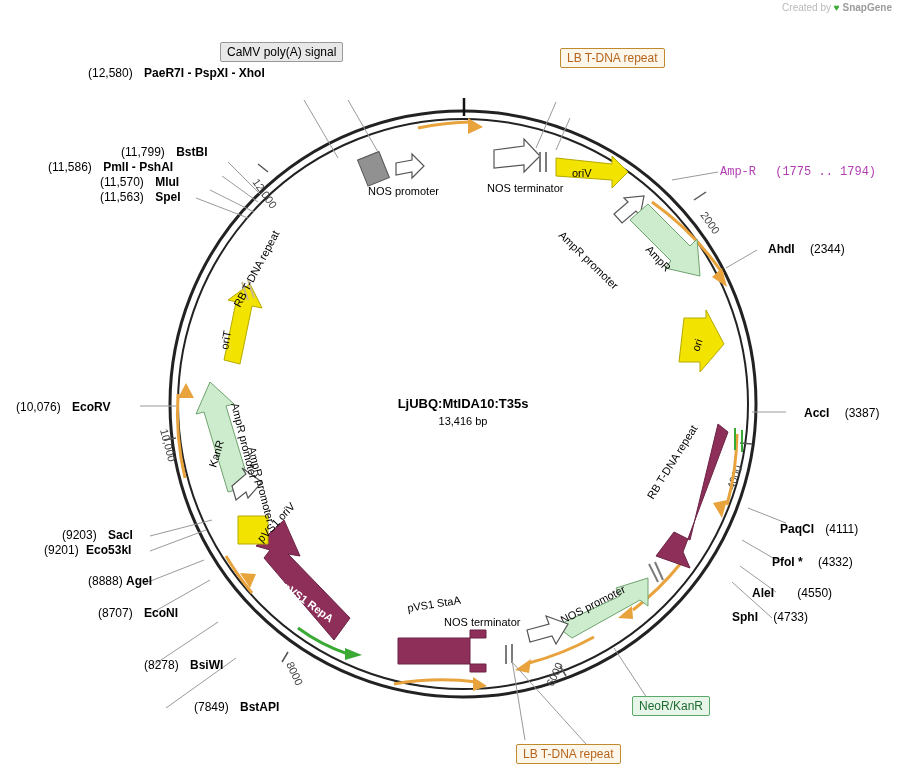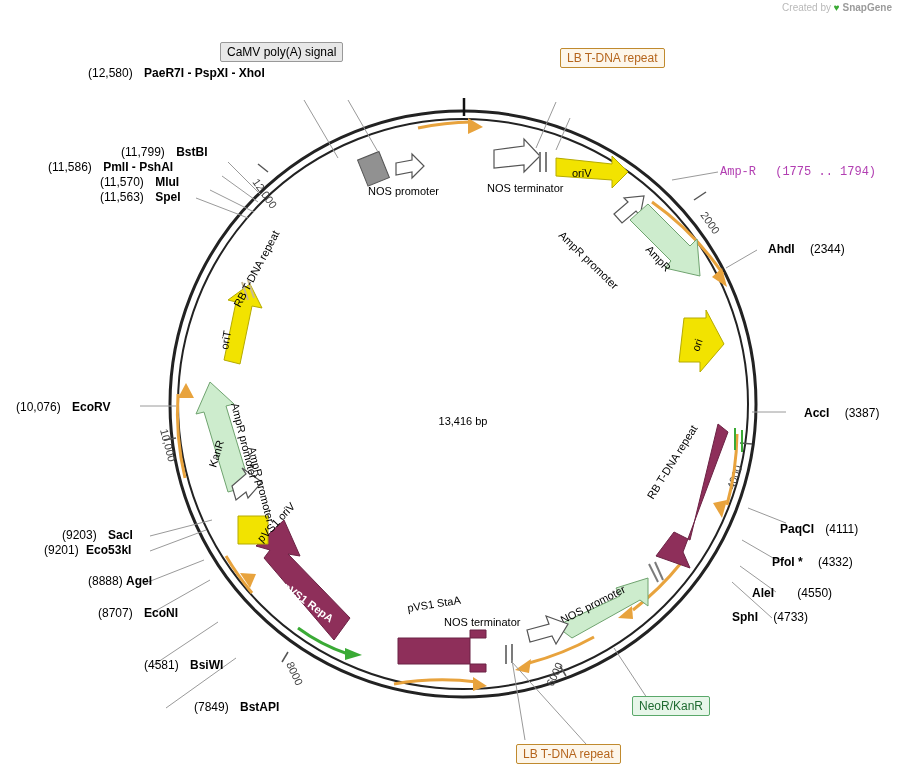--- a/index.html
+++ b/index.html
@@ -283,20 +283,21 @@
       <line x1="150" y1="551" x2="206" y2="530"></line>
       <line x1="148" y1="582" x2="204" y2="560"></line>
       <line x1="150" y1="614" x2="210" y2="580"></line>
       <line x1="152" y1="666" x2="218" y2="622"></line>
       <line x1="166" y1="708" x2="236" y2="658"></line>
       <line x1="651" y1="704" x2="614" y2="648"></line>
       <line x1="586" y1="744" x2="512" y2="662"></line>
     </g>
   </svg>
 
+  <div class="title" style="left:363px; top:396px; width:200px;">LjUBQ:MtIDA10:T35s</div>
   <div class="subtitle" style="left:363px; top:415px; width:200px;">13,416 bp</div>
 
   <div class="boxlabel" style="left:220px; top:42px;">CaMV poly(A) signal</div>
   <div class="boxlabel lb" style="left:560px; top:48px;">LB T-DNA repeat</div>
   <div class="boxlabel lb" style="left:516px; top:744px;">LB T-DNA repeat</div>
   <div class="boxlabel neo" style="left:632px; top:696px;">NeoR/KanR</div>
 
   <div class="ampr-r" style="left:720px; top:165px;">
     <span>Amp-R</span>
     <span style="margin-left:12px;">(1775 .. 1794)</span>
@@ -336,21 +337,21 @@
   </div>
   <div class="lbl" style="left:88px; top:574px;">
     <span class="pos">(8888)</span>
     <span class="bold" style="">AgeI</span>
   </div>
   <div class="lbl" style="left:98px; top:606px;">
     <span class="pos">(8707)</span>
     <span class="bold" style="margin-left:8px;">EcoNI</span>
   </div>
   <div class="lbl" style="left:144px; top:658px;">
-    <span class="pos">(4581)</span>
+    <span class="pos">(8278)</span>
     <span class="bold" style="margin-left:8px;">BsiWI</span>
   </div>
   <div class="lbl" style="left:194px; top:700px;">
     <span class="pos">(7849)</span>
     <span class="bold" style="margin-left:8px;">BstAPI</span>
   </div>
 
   <div class="lbl" style="left:768px; top:242px;">
     <span class="bold">AhdI</span>
     <span class="pos" style="margin-left:12px;">(2344)</span>

